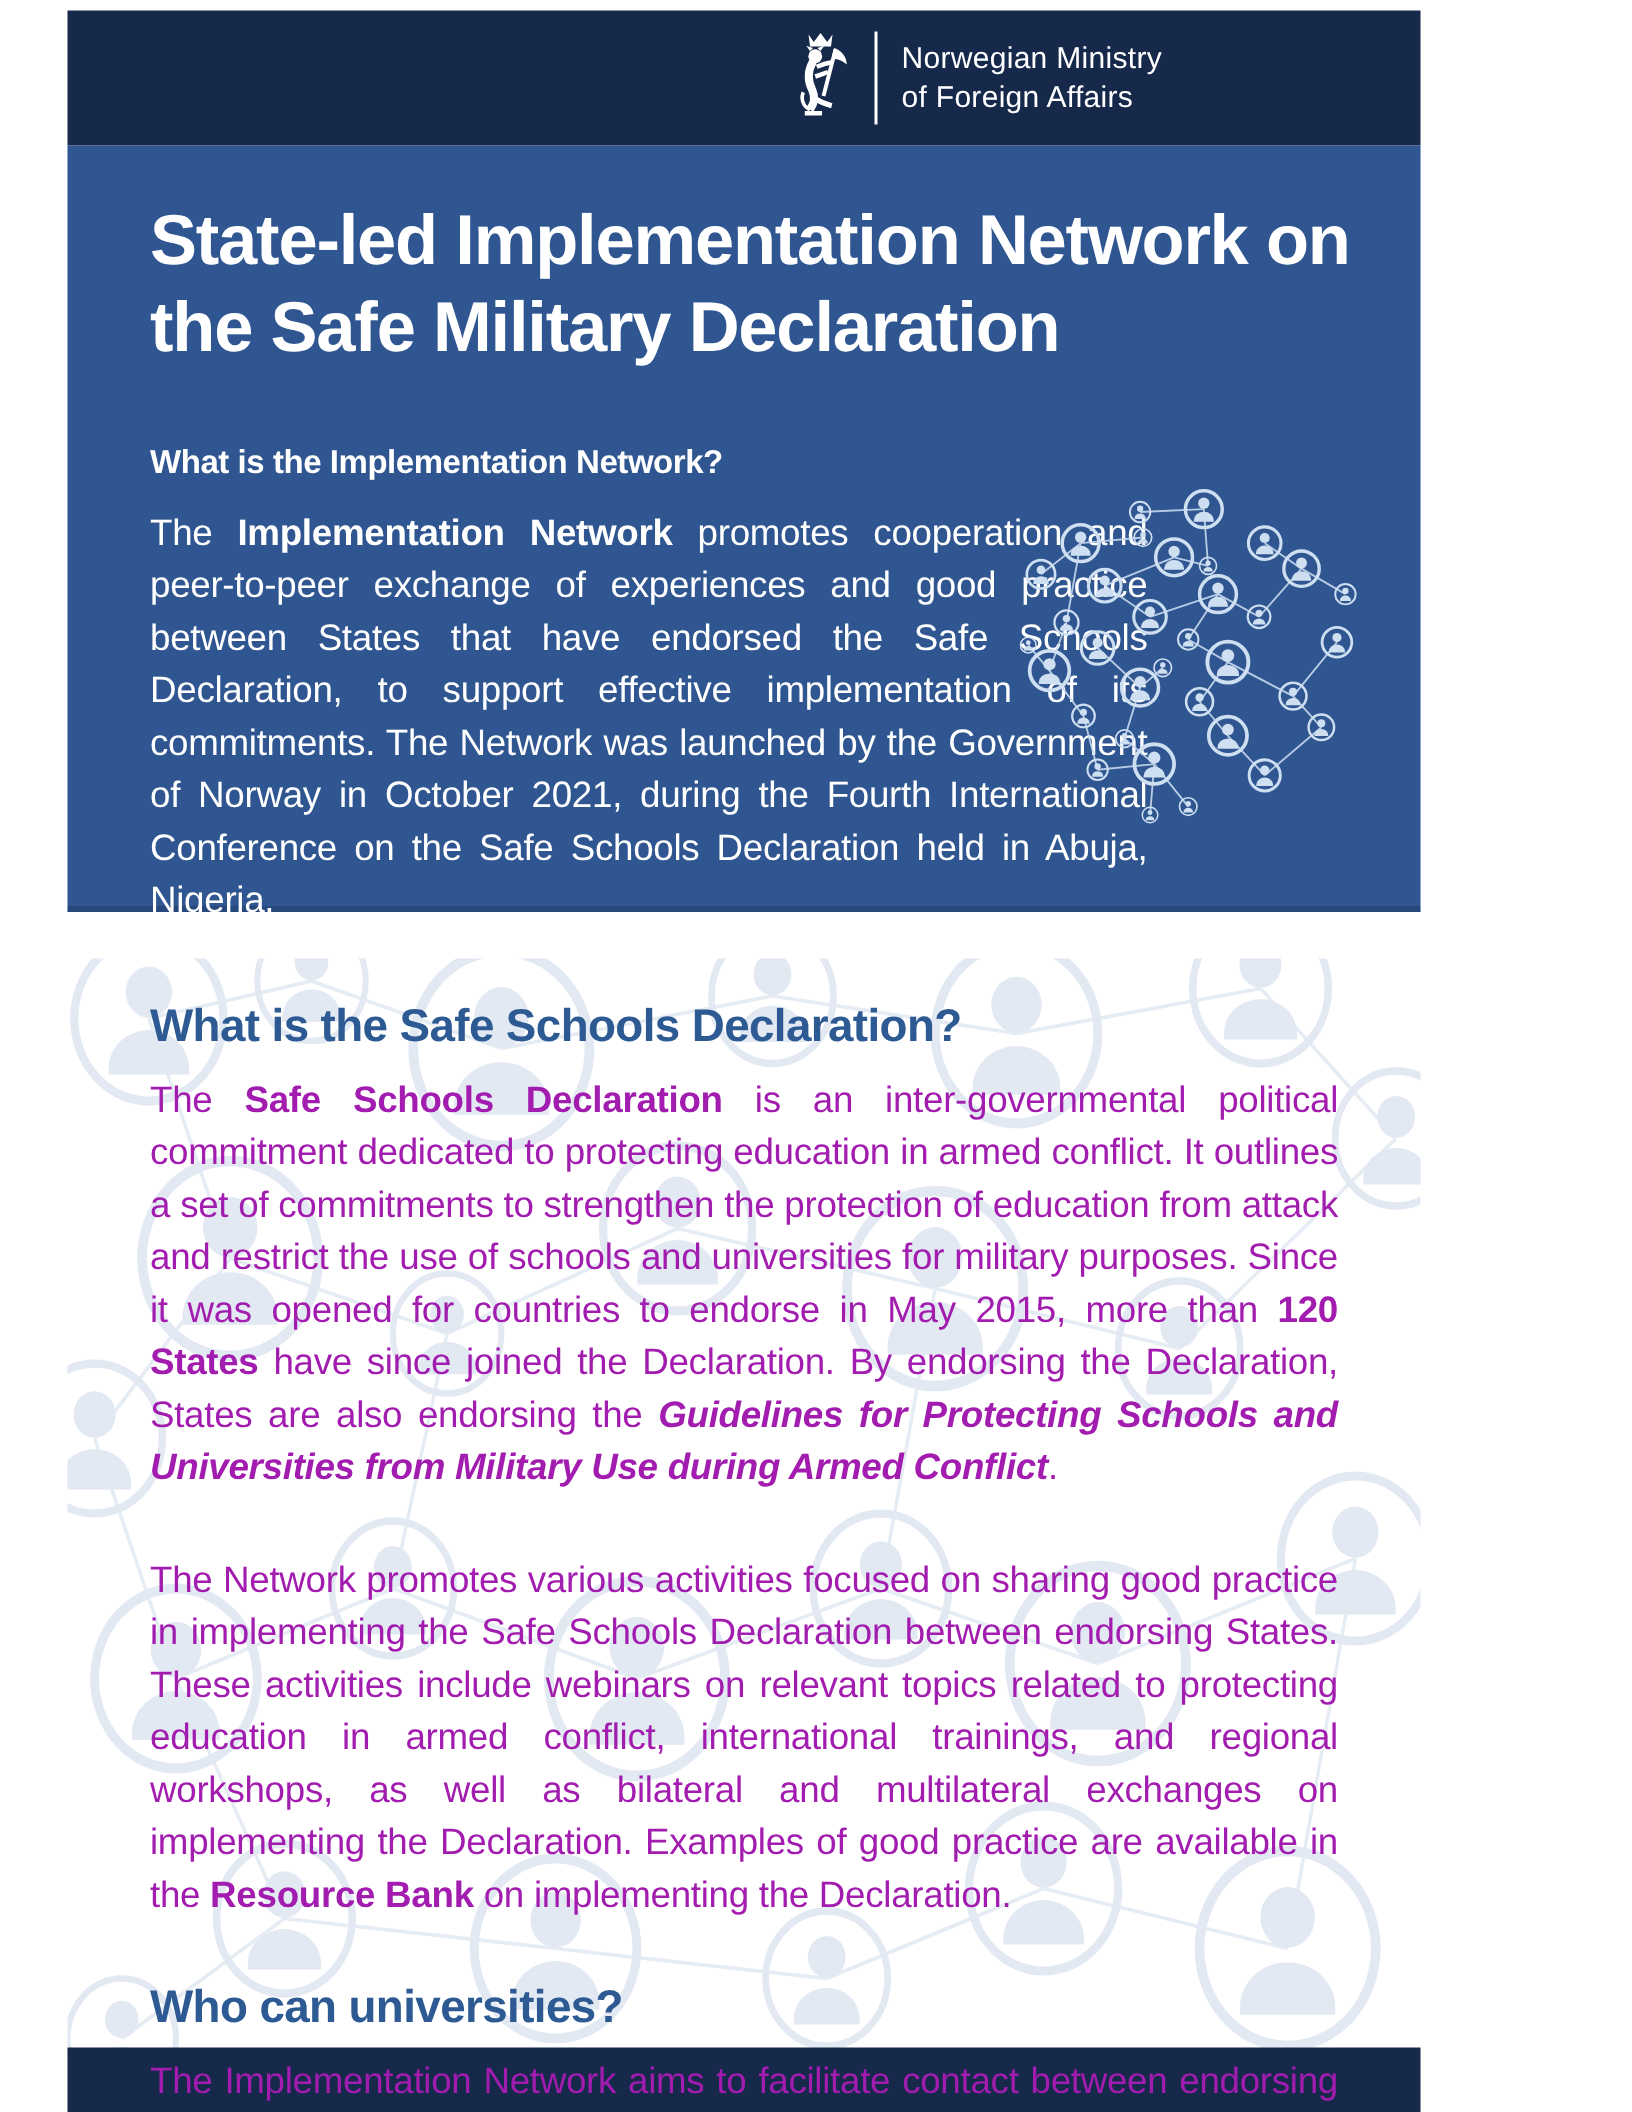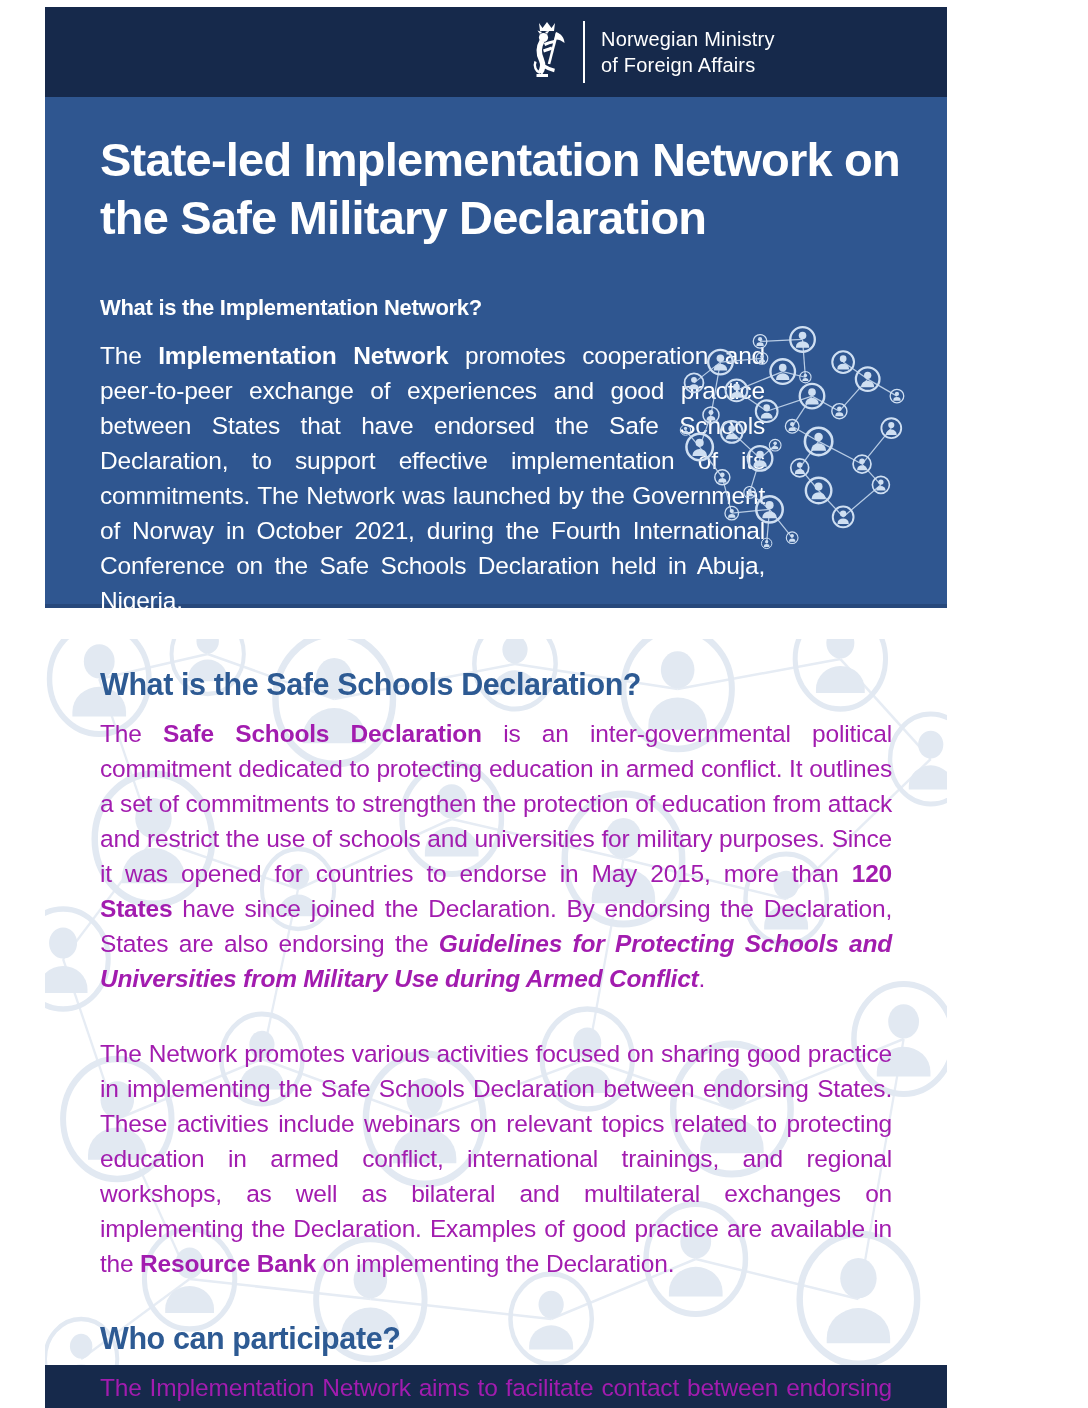--- a/index.html
+++ b/index.html
@@ -276,21 +276,21 @@
       <div class="section">
         <div class="body-heading">What is the Safe Schools Declaration?</div>
         <p class="body-para"><span>The </span><b>Safe Schools Declaration</b><span> is an inter-governmental political commitment dedicated to protecting education in armed conflict. It outlines a set of commitments to strengthen the protection of education from attack and restrict the use of schools and universities for military purposes. Since it was opened for countries to endorse in May 2015, more than </span><b>120 States</b><span> have since joined the Declaration. By endorsing the Declaration, States are also endorsing the </span><span class="bi">Guidelines for Protecting Schools and Universities from Military Use during Armed Conflict</span><span>.</span></p>
       </div>
 
       <div class="section">
         <p class="body-para"><span>The Network promotes various activities focused on sharing good practice in implementing the Safe Schools Declaration between endorsing States. These activities include webinars on relevant topics related to protecting education in armed conflict, international trainings, and regional workshops, as well as bilateral and multilateral exchanges on implementing the Declaration. Examples of good practice are available in the </span><b>Resource Bank</b><span> on implementing the Declaration.</span></p>
       </div>
 
       <div class="section">
-        <div class="body-heading">Who can participate?</div>
+        <div class="body-heading">Who can universities?</div>
         <p class="body-para"><span>The Implementation Network aims to facilitate contact between endorsing States, serving as a platform to connect experts in different countries. All endorsing States are invited to join the Implementation Network by nominating focal points from the Ministries of Education, Defence, Foreign Affairs, Justice, and other ministries that play a role in implementing the Declaration.</span></p>
       </div>
     </div>
   </div>
 
   <div class="col footer-bar"></div>
 
 </div>
 
 </body></html>

